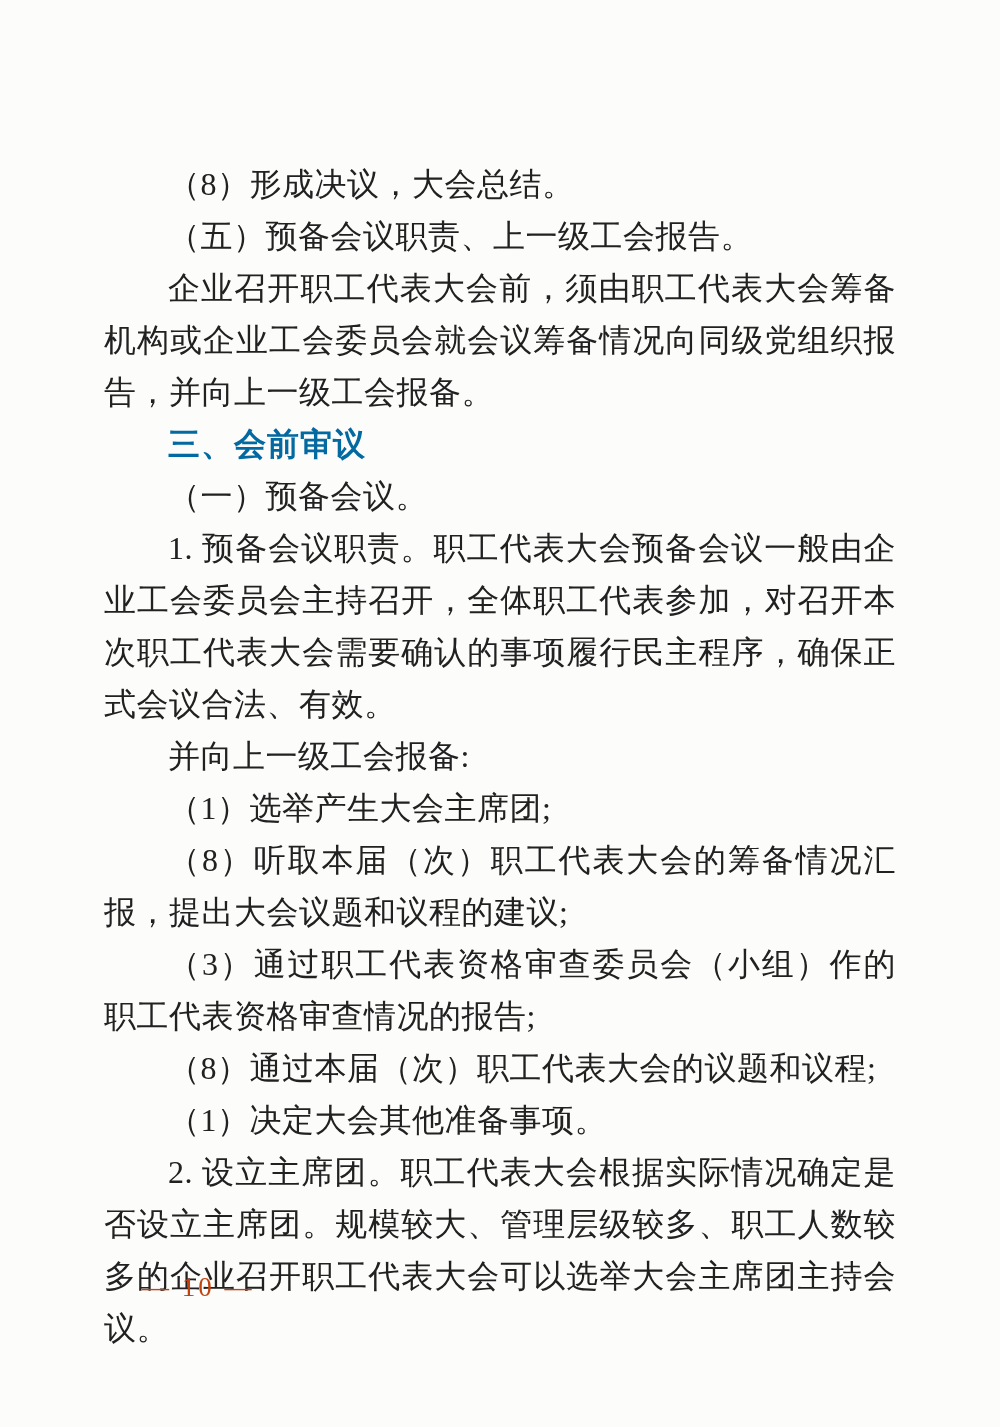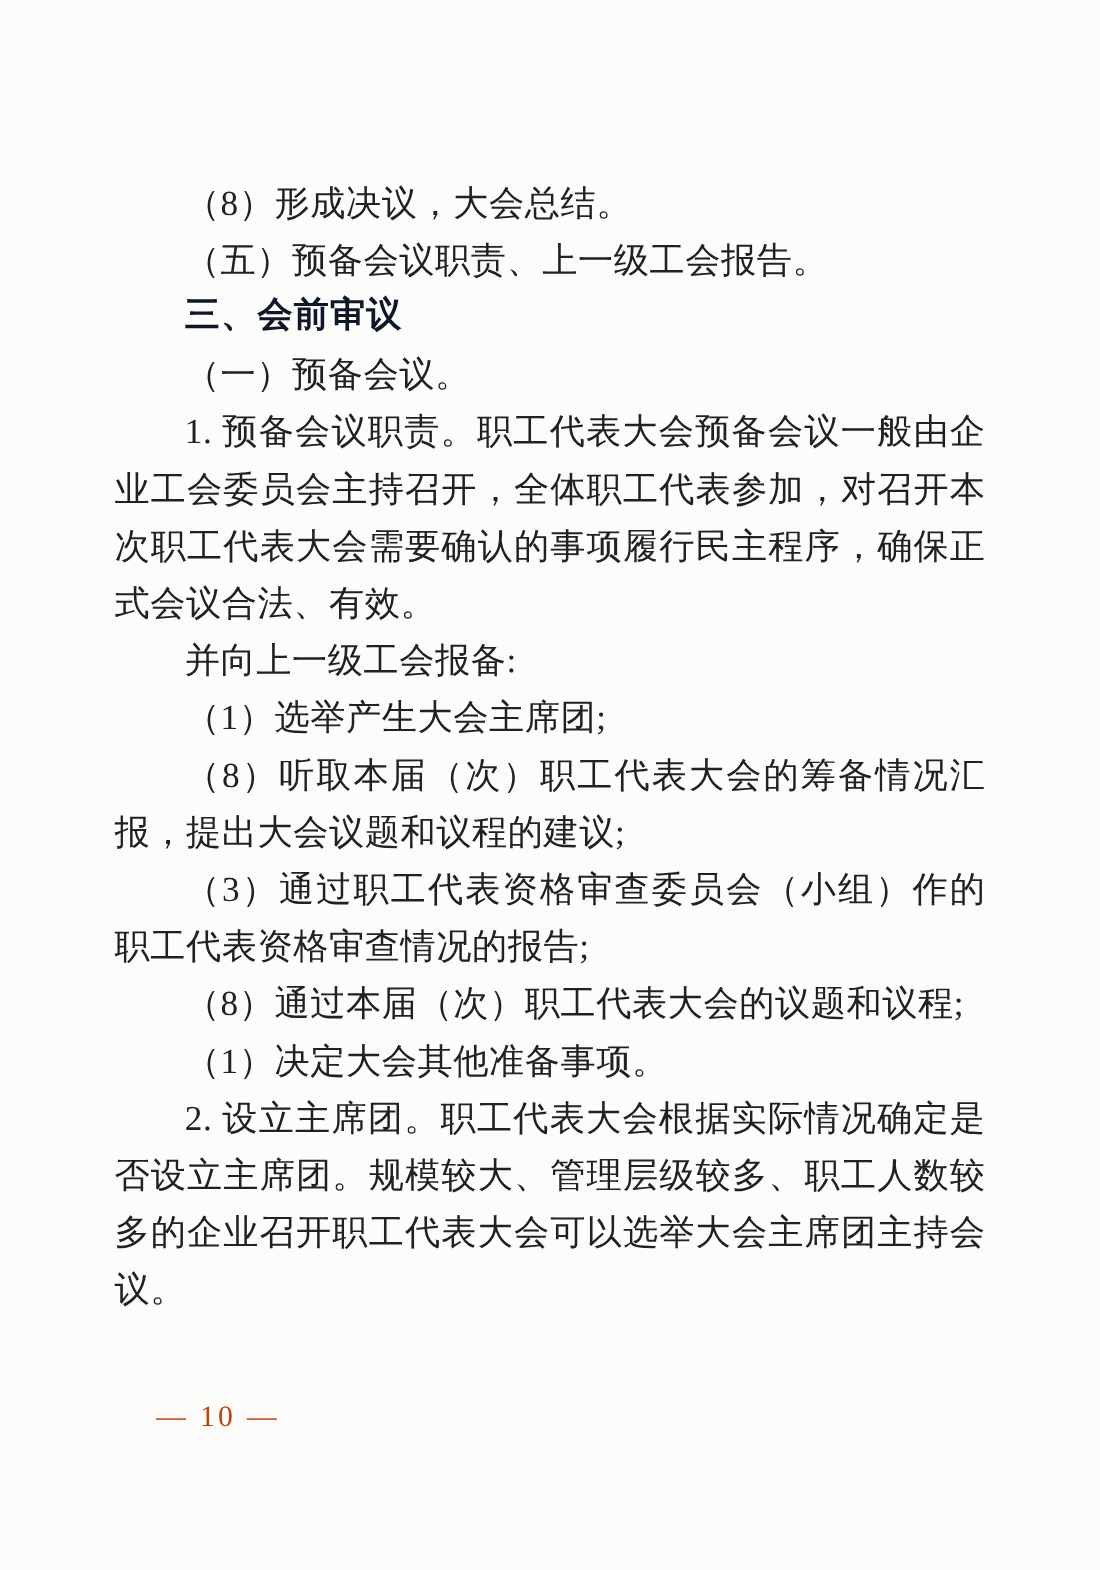--- a/index.html
+++ b/index.html
@@ -24,42 +24,43 @@
     font-size: 32px;
     line-height: 52px;
     text-align: justify;
   }
   .para {
     margin: 0;
     text-indent: 2em;
     letter-spacing: 0.5px;
   }
   .para.heading {
-    font-family: Liberation Mono, monospace;
+    font-family: Liberation Serif, serif;
     font-weight: 700;
-    color: #0f172a;
+    color: #0369a1;
     letter-spacing: 1px;
   }
   .page-footer {
     position: absolute;
     left: 142px;
     top: 1272px;
     font-size: 27px;
     letter-spacing: 3px;
     color: #c2410c;
     font-family: "Liberation Serif", "DejaVu Serif", serif;
   }
 </style>
 </head>
 <body>
 
 <div class="page">
   <div class="doc-body">
     <p class="para">（8）形成决议，大会总结。</p>
     <p class="para">（五）预备会议职责、上一级工会报告。</p>
+    <p class="para">企业召开职工代表大会前，须由职工代表大会筹备机构或企业工会委员会就会议筹备情况向同级党组织报告，并向上一级工会报备。</p>
     <p class="para heading">三、会前审议</p>
     <p class="para">（一）预备会议。</p>
     <p class="para">1. 预备会议职责。职工代表大会预备会议一般由企业工会委员会主持召开，全体职工代表参加，对召开本次职工代表大会需要确认的事项履行民主程序，确保正式会议合法、有效。</p>
     <p class="para">并向上一级工会报备:</p>
     <p class="para">（1）选举产生大会主席团;</p>
     <p class="para">（8）听取本届（次）职工代表大会的筹备情况汇报，提出大会议题和议程的建议;</p>
     <p class="para">（3）通过职工代表资格审查委员会（小组）作的职工代表资格审查情况的报告;</p>
     <p class="para">（8）通过本届（次）职工代表大会的议题和议程;</p>
     <p class="para">（1）决定大会其他准备事项。</p>
     <p class="para">2. 设立主席团。职工代表大会根据实际情况确定是否设立主席团。规模较大、管理层级较多、职工人数较多的企业召开职工代表大会可以选举大会主席团主持会议。</p>

